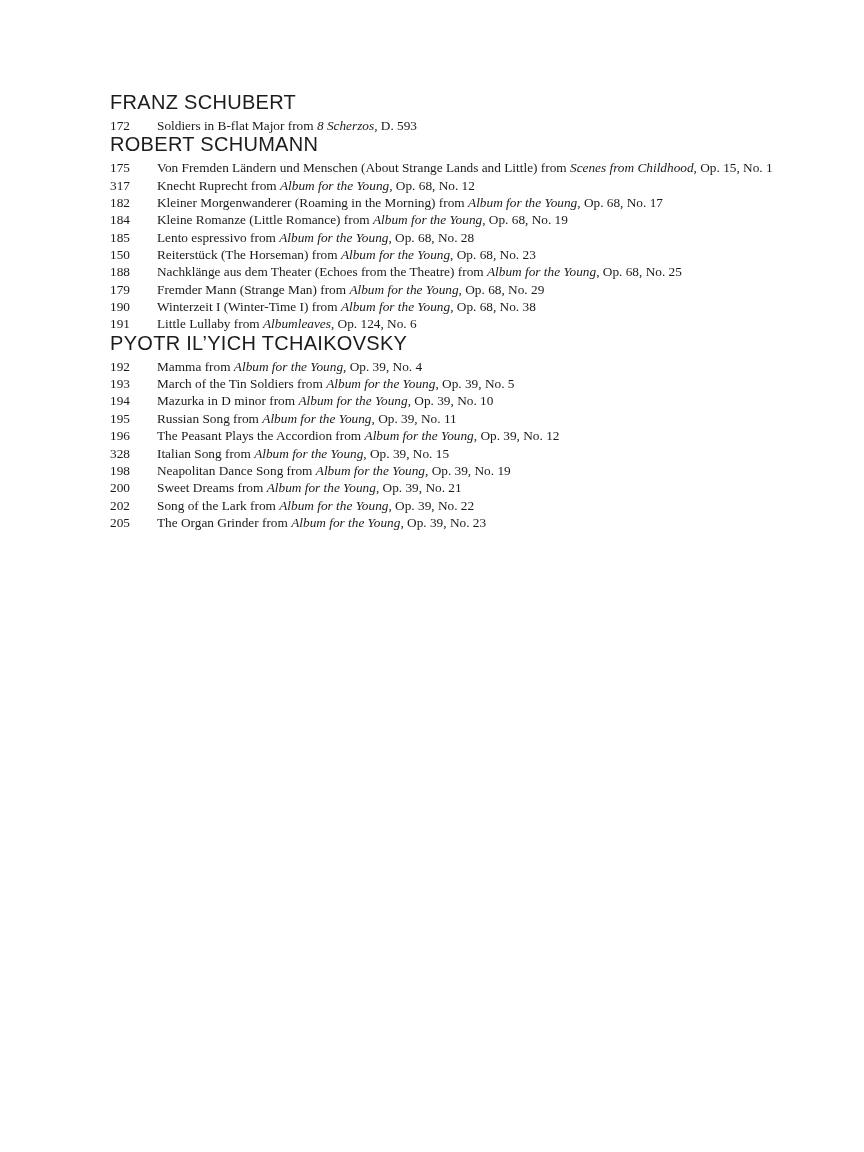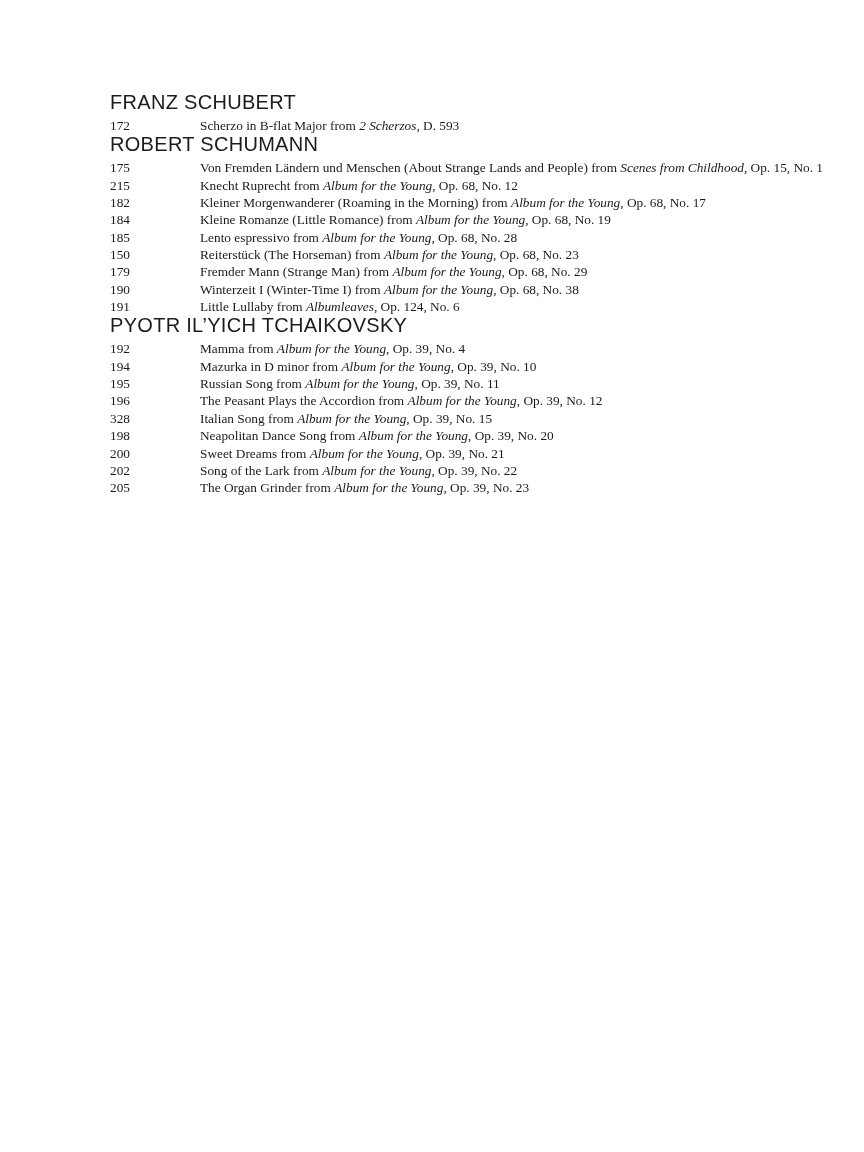--- a/index.html
+++ b/index.html
@@ -35,70 +35,73 @@
   }
   .entries { }
   .entry-row {
     display: flex;
     align-items: baseline;
     font-family: "Liberation Serif", serif;
     font-size: 13.3px;
     line-height: 17.35px;
     white-space: nowrap;
     color: #1a1a1a;
-    gap: 43px;
   }
   .entry-page {
     flex: 0 0 47px;
     width: 47px;
   }
   .entry-title { }
   .entry-title i { font-style: italic; }
   .entry-title span { font-style: normal; }
 </style>
 </head>
 <body>
 
 <div class="page">
   <div class="toc" id="toc-sections">
       <div class="section">
         <h2 class="composer-heading">FRANZ SCHUBERT</h2>
         <div class="entries">
           <div class="entry-row">
             <span class="entry-page">172</span>
-            <span class="entry-title"><span>Scherzo in B-flat Major from </span><i>2 Scherzos</i><span>, D. 593</span></span>
+            <span class="entry-title"><span>Soldiers in B-flat Major from </span><i>8 Scherzos</i><span>, D. 593</span></span>
           </div>
         </div>
       </div>
       <div class="section">
         <h2 class="composer-heading">ROBERT SCHUMANN</h2>
         <div class="entries">
           <div class="entry-row">
             <span class="entry-page">175</span>
-            <span class="entry-title"><span>Von Fremden Ländern und Menschen (About Strange Lands and People) from </span><i>Scenes from Childhood</i><span>, Op. 15, No. 1</span></span>
+            <span class="entry-title"><span>Von Fremden Ländern und Menschen (About Strange Lands and Little) from </span><i>Scenes from Childhood</i><span>, Op. 15, No. 1</span></span>
           </div>
           <div class="entry-row">
-            <span class="entry-page">215</span>
+            <span class="entry-page">317</span>
             <span class="entry-title"><span>Knecht Ruprecht from </span><i>Album for the Young</i><span>, Op. 68, No. 12</span></span>
           </div>
           <div class="entry-row">
             <span class="entry-page">182</span>
             <span class="entry-title"><span>Kleiner Morgenwanderer (Roaming in the Morning) from </span><i>Album for the Young</i><span>, Op. 68, No. 17</span></span>
           </div>
           <div class="entry-row">
             <span class="entry-page">184</span>
             <span class="entry-title"><span>Kleine Romanze (Little Romance) from </span><i>Album for the Young</i><span>, Op. 68, No. 19</span></span>
           </div>
           <div class="entry-row">
             <span class="entry-page">185</span>
             <span class="entry-title"><span>Lento espressivo from </span><i>Album for the Young</i><span>, Op. 68, No. 28</span></span>
           </div>
           <div class="entry-row">
             <span class="entry-page">150</span>
             <span class="entry-title"><span>Reiterstück (The Horseman) from </span><i>Album for the Young</i><span>, Op. 68, No. 23</span></span>
+          </div>
+          <div class="entry-row">
+            <span class="entry-page">188</span>
+            <span class="entry-title"><span>Nachklänge aus dem Theater (Echoes from the Theatre) from </span><i>Album for the Young</i><span>, Op. 68, No. 25</span></span>
           </div>
           <div class="entry-row">
             <span class="entry-page">179</span>
             <span class="entry-title"><span>Fremder Mann (Strange Man) from </span><i>Album for the Young</i><span>, Op. 68, No. 29</span></span>
           </div>
           <div class="entry-row">
             <span class="entry-page">190</span>
             <span class="entry-title"><span>Winterzeit I (Winter-Time I) from </span><i>Album for the Young</i><span>, Op. 68, No. 38</span></span>
           </div>
           <div class="entry-row">
@@ -108,38 +111,42 @@
         </div>
       </div>
       <div class="section">
         <h2 class="composer-heading">PYOTR IL’YICH TCHAIKOVSKY</h2>
         <div class="entries">
           <div class="entry-row">
             <span class="entry-page">192</span>
             <span class="entry-title"><span>Mamma from </span><i>Album for the Young</i><span>, Op. 39, No. 4</span></span>
           </div>
           <div class="entry-row">
+            <span class="entry-page">193</span>
+            <span class="entry-title"><span>March of the Tin Soldiers from </span><i>Album for the Young</i><span>, Op. 39, No. 5</span></span>
+          </div>
+          <div class="entry-row">
             <span class="entry-page">194</span>
             <span class="entry-title"><span>Mazurka in D minor from </span><i>Album for the Young</i><span>, Op. 39, No. 10</span></span>
           </div>
           <div class="entry-row">
             <span class="entry-page">195</span>
             <span class="entry-title"><span>Russian Song from </span><i>Album for the Young</i><span>, Op. 39, No. 11</span></span>
           </div>
           <div class="entry-row">
             <span class="entry-page">196</span>
             <span class="entry-title"><span>The Peasant Plays the Accordion from </span><i>Album for the Young</i><span>, Op. 39, No. 12</span></span>
           </div>
           <div class="entry-row">
             <span class="entry-page">328</span>
             <span class="entry-title"><span>Italian Song from </span><i>Album for the Young</i><span>, Op. 39, No. 15</span></span>
           </div>
           <div class="entry-row">
             <span class="entry-page">198</span>
-            <span class="entry-title"><span>Neapolitan Dance Song from </span><i>Album for the Young</i><span>, Op. 39, No. 20</span></span>
+            <span class="entry-title"><span>Neapolitan Dance Song from </span><i>Album for the Young</i><span>, Op. 39, No. 19</span></span>
           </div>
           <div class="entry-row">
             <span class="entry-page">200</span>
             <span class="entry-title"><span>Sweet Dreams from </span><i>Album for the Young</i><span>, Op. 39, No. 21</span></span>
           </div>
           <div class="entry-row">
             <span class="entry-page">202</span>
             <span class="entry-title"><span>Song of the Lark from </span><i>Album for the Young</i><span>, Op. 39, No. 22</span></span>
           </div>
           <div class="entry-row">

